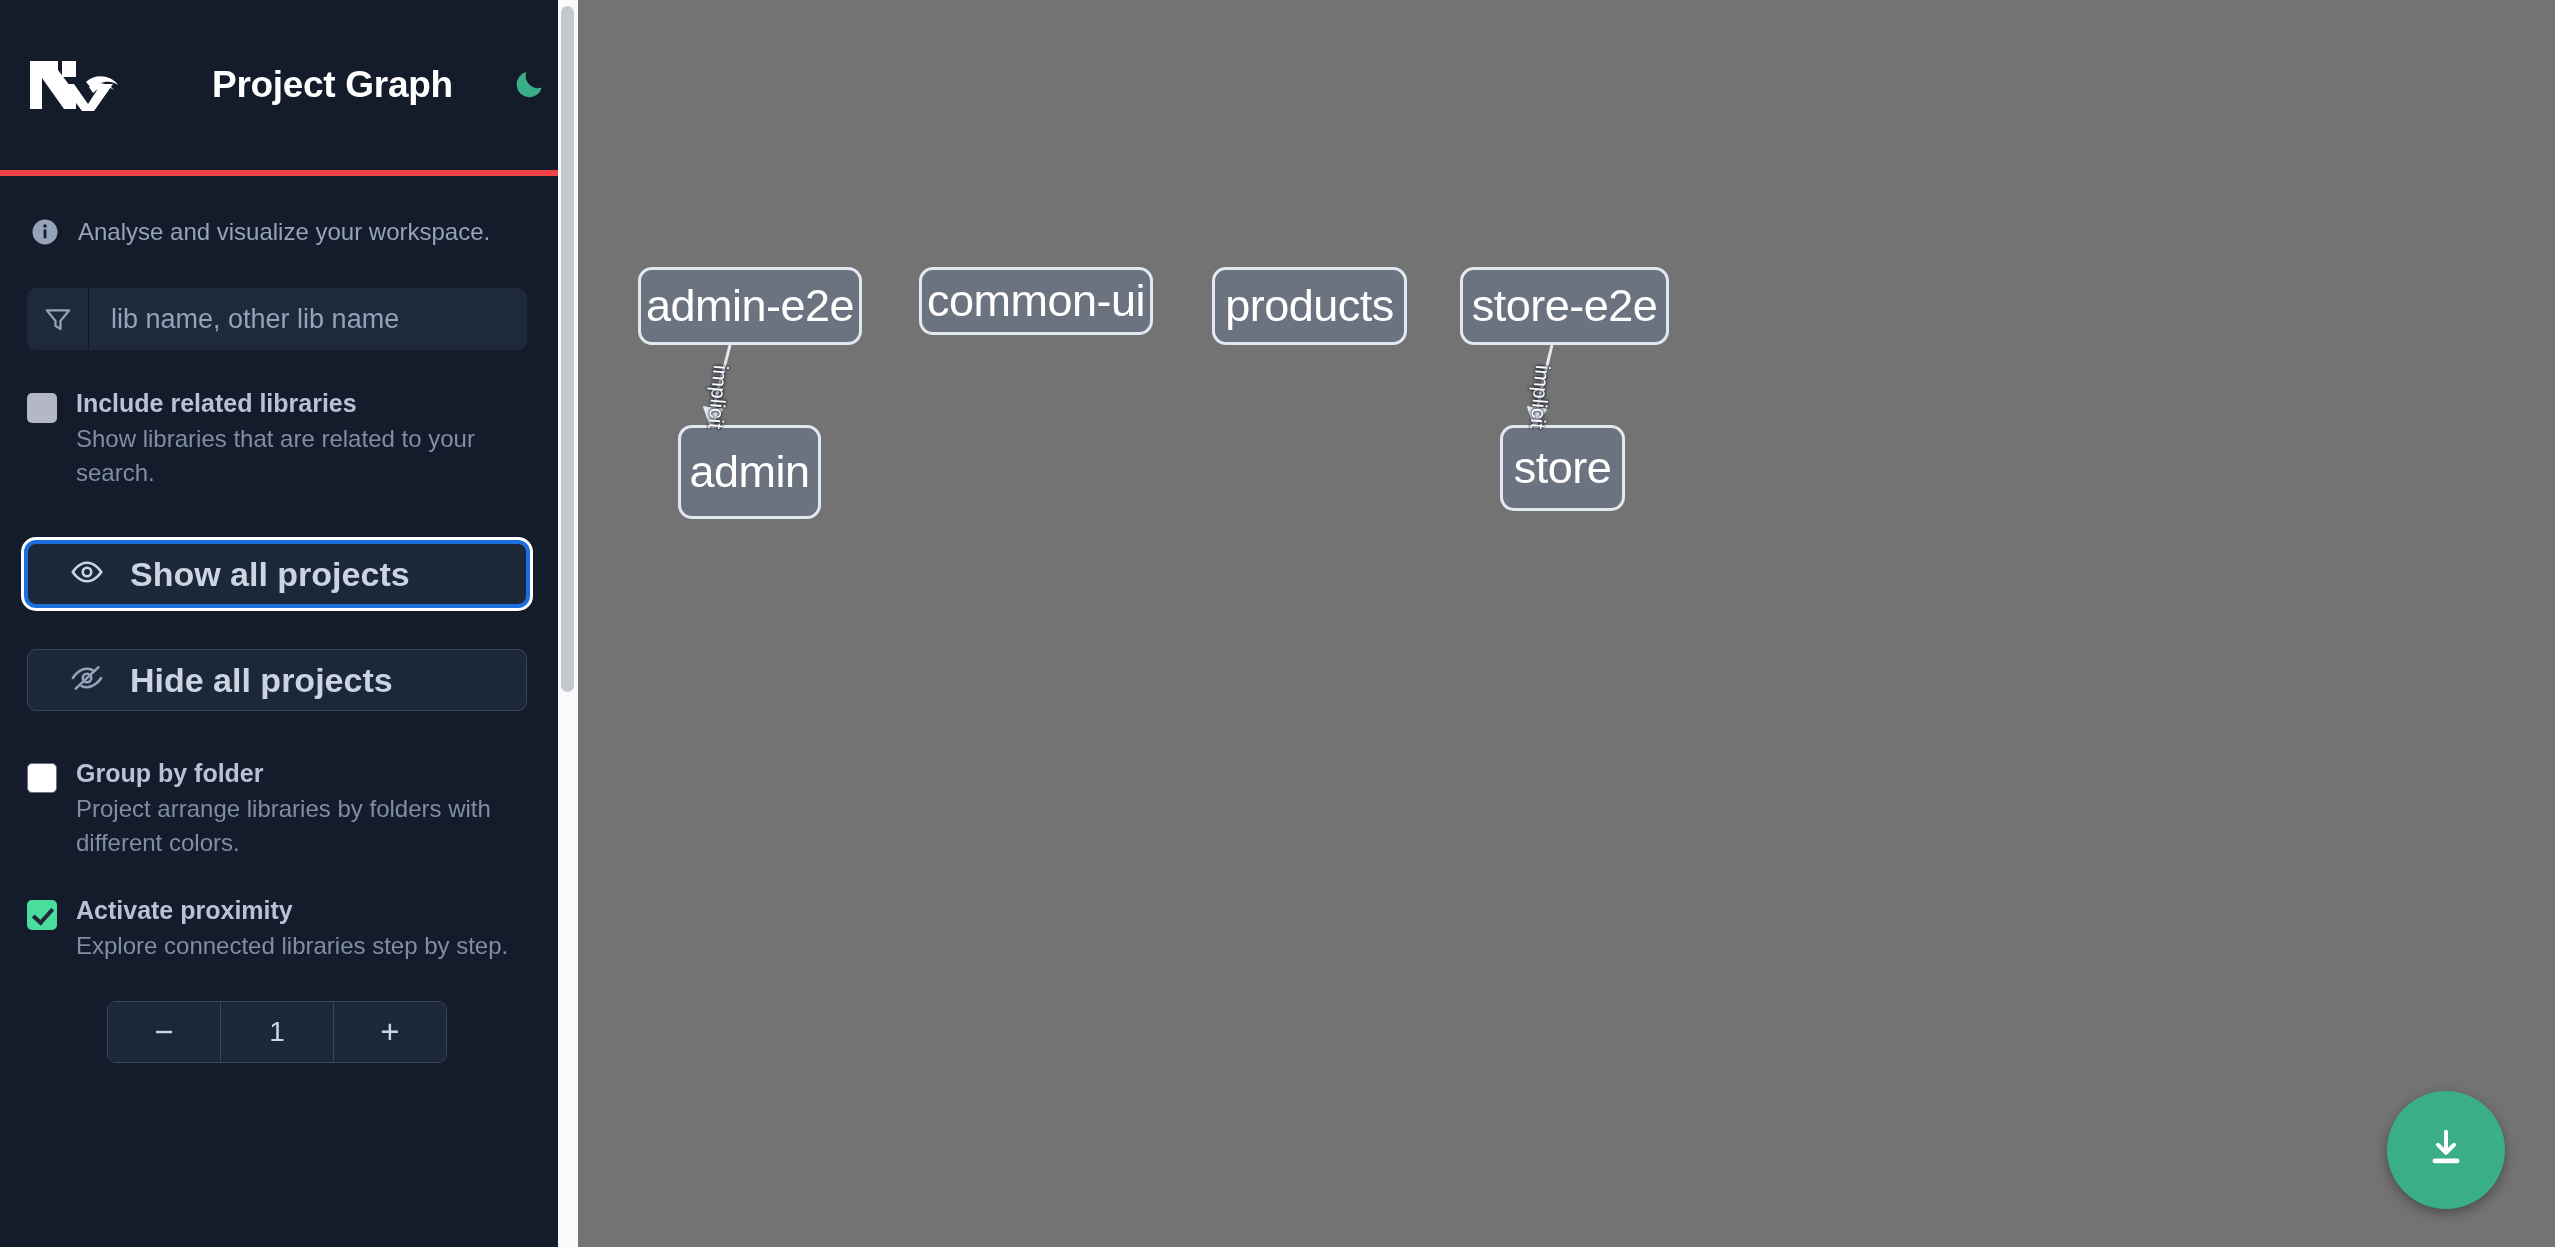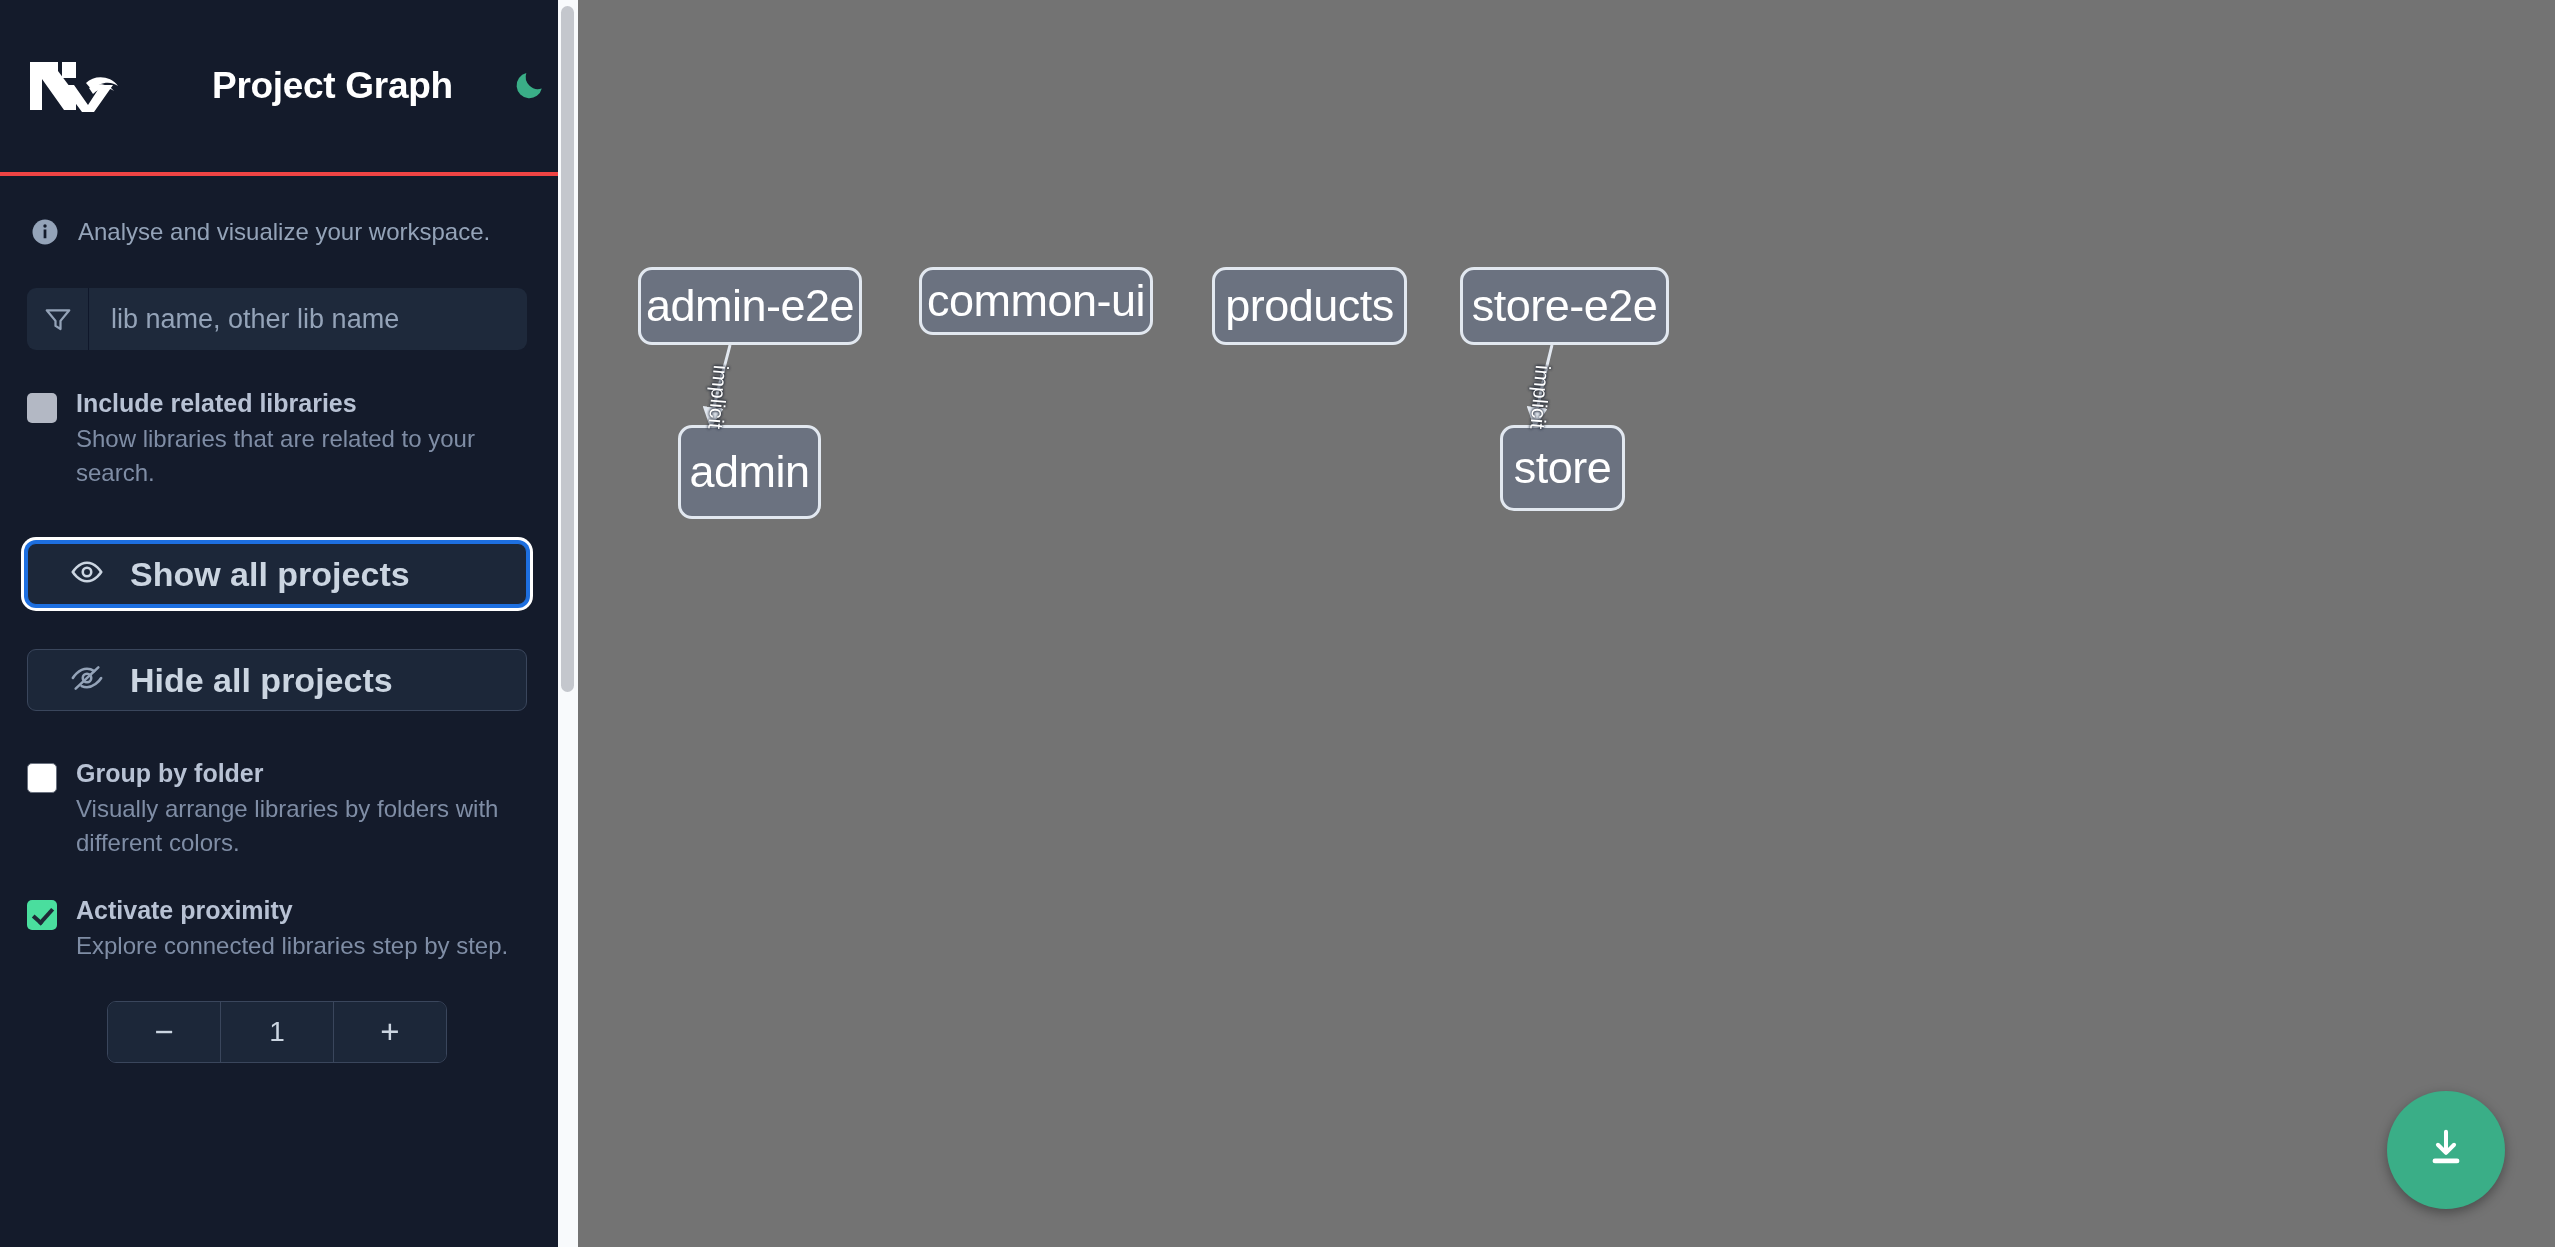--- a/index.html
+++ b/index.html
@@ -16,21 +16,21 @@
     width: 558px; height: 1247px;
     background: #141b2b;
     position: relative;
     flex: 0 0 558px;
     overflow: hidden;
   }
   .side-header {
     height: 176px;
     display: flex; align-items: center;
     padding-left: 28px;
-    border-bottom: 4px solid #ef4444;
+    border-bottom: 6px solid #ef4444;
   }
   .nx-logo { width: 98px; height: 62px; flex: 0 0 98px; }
   .app-title {
     font-size: 37px; font-weight: 700; color: #ffffff;
     margin-left: 86px; letter-spacing: -0.3px;
     white-space: nowrap;
   }
   .moon-btn {
     margin-left: 56px; width: 42px; height: 42px;
     display: flex; align-items: center; justify-content: center;
@@ -253,21 +253,21 @@
           <line x1="4" y1="19.5" x2="20" y2="4.5" stroke="#94a3b8" stroke-width="1.8" stroke-linecap="round"></line>
         </svg>
       </span>
       <span>Hide all projects</span>
     </button>
 
     <div class="opt-block" style="margin-top:46px">
       <span class="cb white"></span>
       <div class="opt-text">
         <div class="opt-title">Group by folder</div>
-        <div class="opt-desc">Visually arrange libraries by folders with different colors.</div>
+        <div class="opt-desc">Project arrange libraries by folders with different colors.</div>
       </div>
     </div>
 
     <div class="opt-block" style="margin-top:34px">
       <span class="cb green"></span>
       <div class="opt-text">
         <div class="opt-title">Activate proximity</div>
         <div class="opt-desc">Explore connected libraries step by step.</div>
       </div>
     </div>

